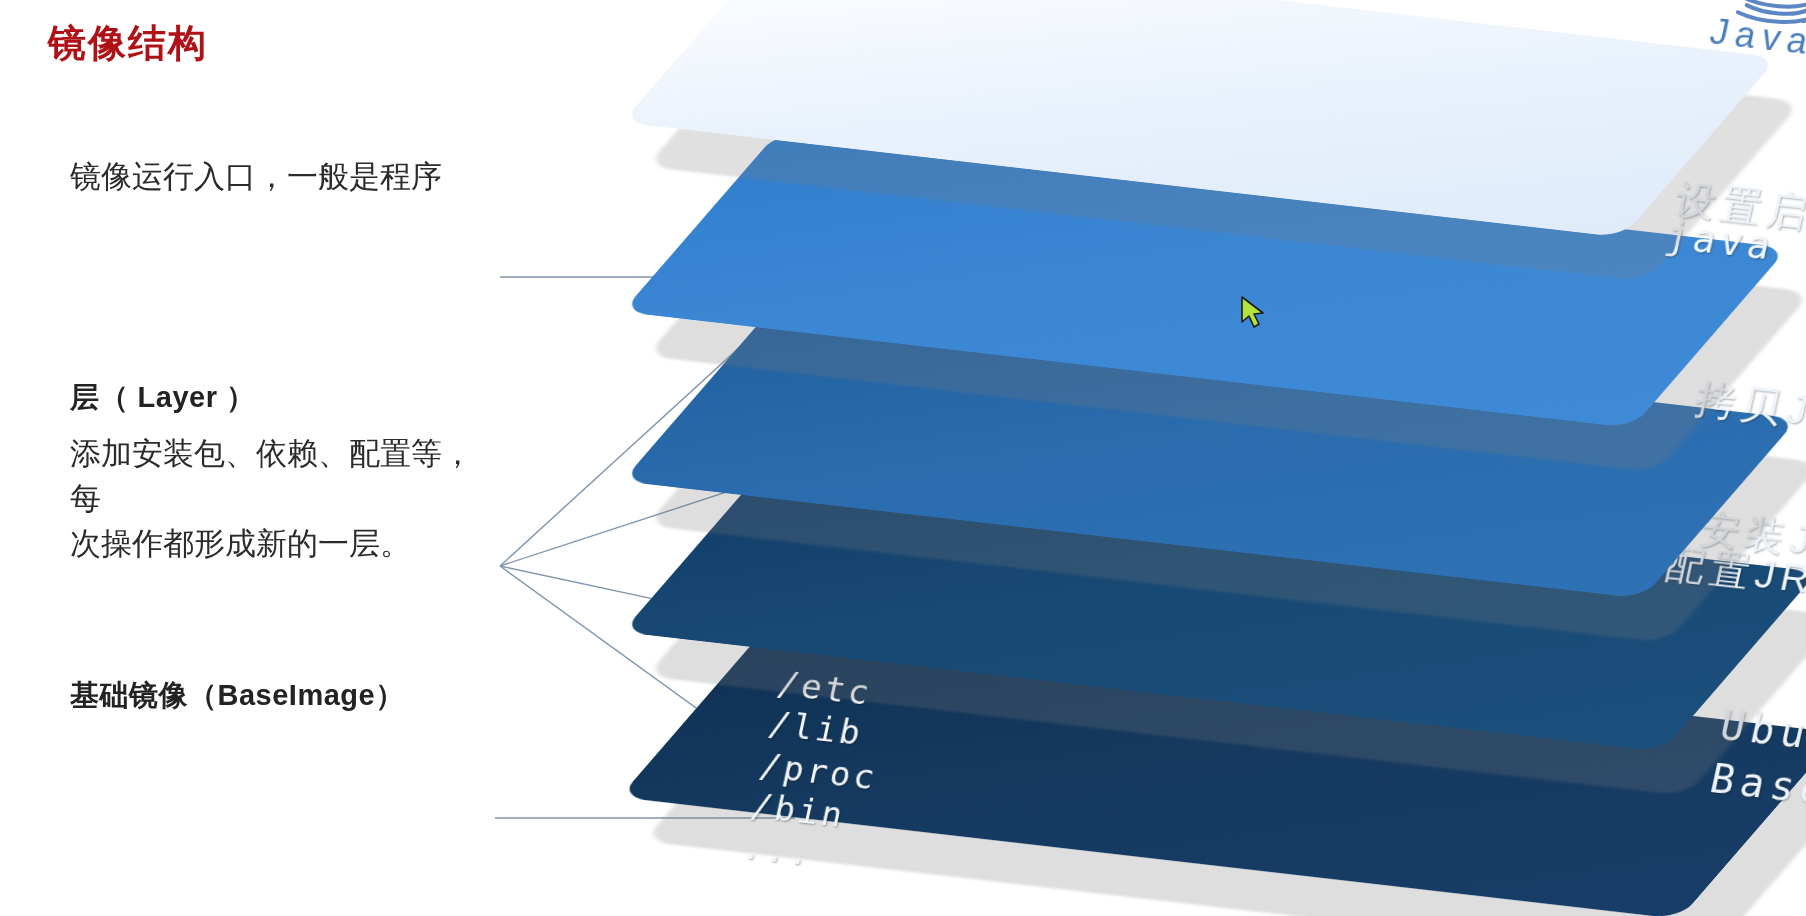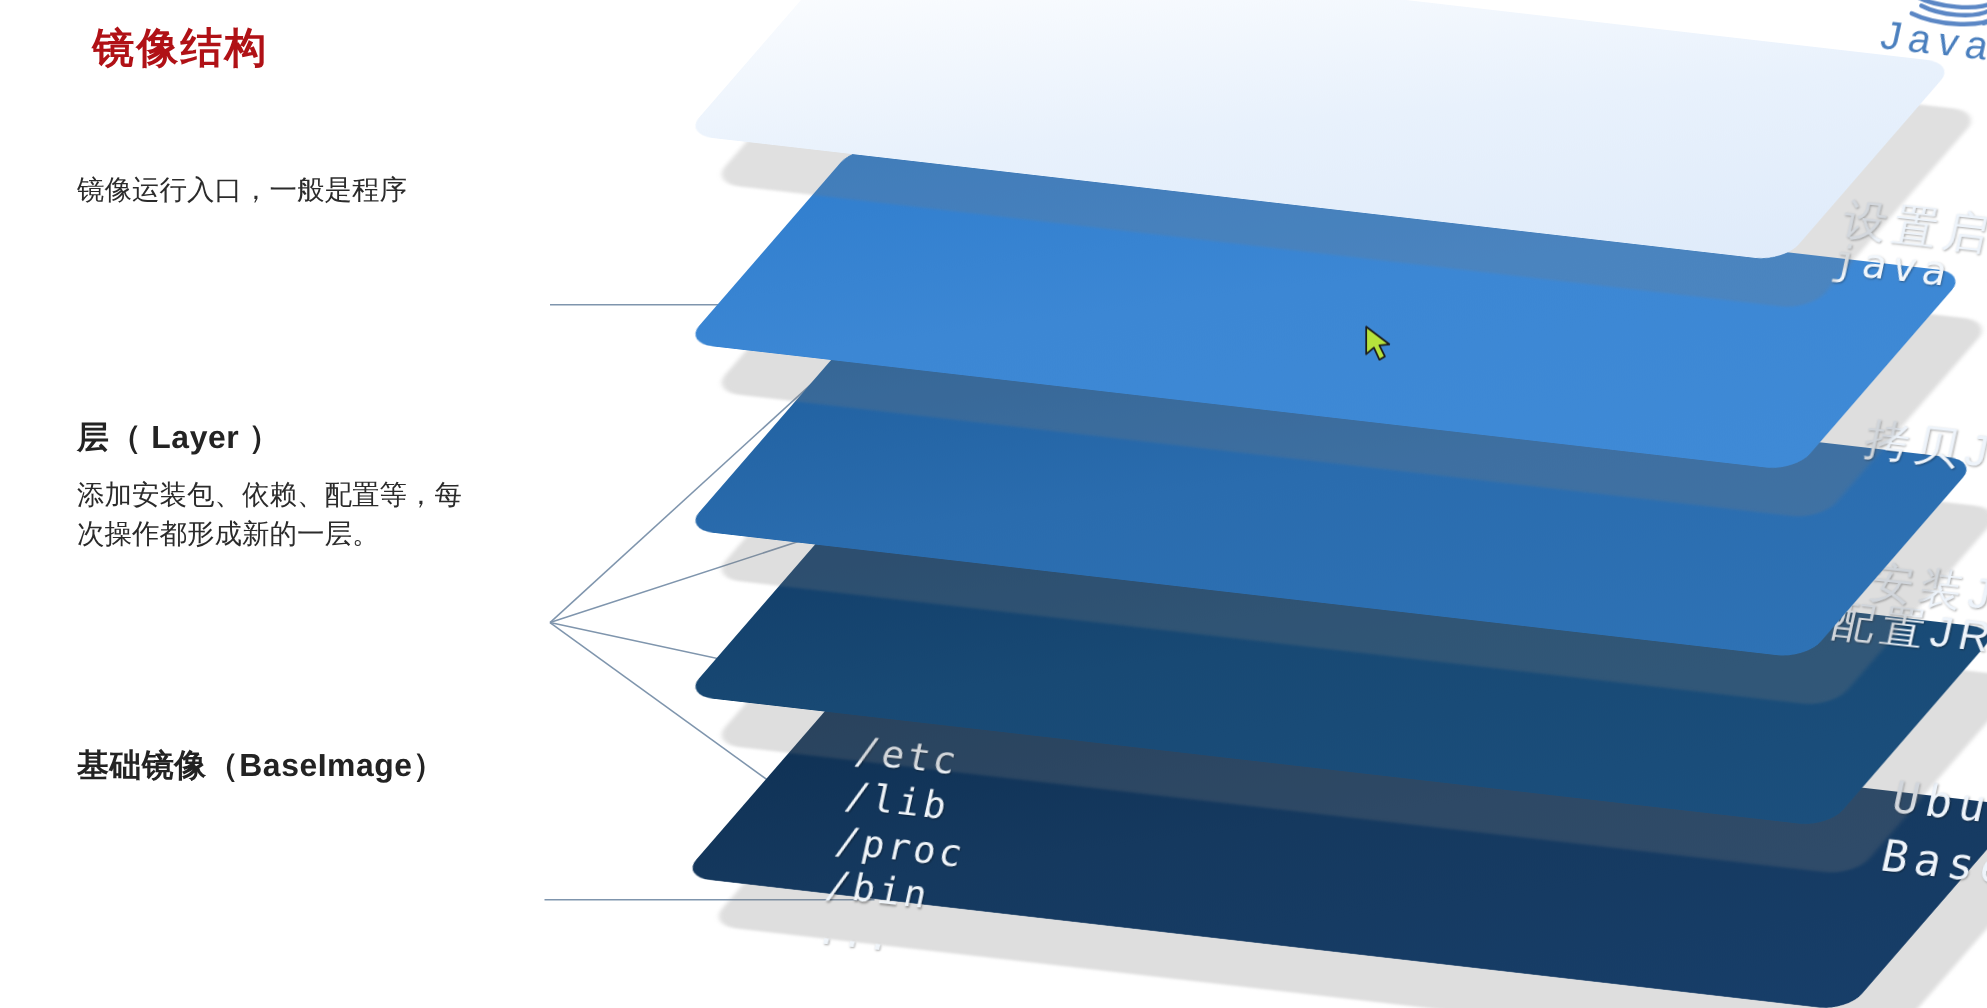--- a/index.html
+++ b/index.html
@@ -18,38 +18,37 @@
   
   #page-title {
     position: absolute;
     left: 48px;
     top: 18px;
     font-size: 38px;
     font-weight: bold;
     color: #b01116;
     letter-spacing: 2px;
     white-space: nowrap;
-    margin-left: 36px;
   }
 
   
   .ann {
     position: absolute;
     width: 430px;
   }
   .ann-title {
     font-size: 29px;
     font-weight: bold;
     color: #232323;
     letter-spacing: 0.5px;
     white-space: nowrap;
     margin-bottom: 14px;
   }
   .ann-body {
-    font-size: 25px;
+    font-size: 31px;
     color: #2b2b2b;
     line-height: 1.45;
   }
   #ann-entrypoint { left: 70px; top: 155px; }
   #ann-layer      { left: 70px; top: 378px; }
   #ann-baseimage  { left: 70px; top: 640px; margin-top: 36px; }
 
   
   #connectors {
     position: absolute;

